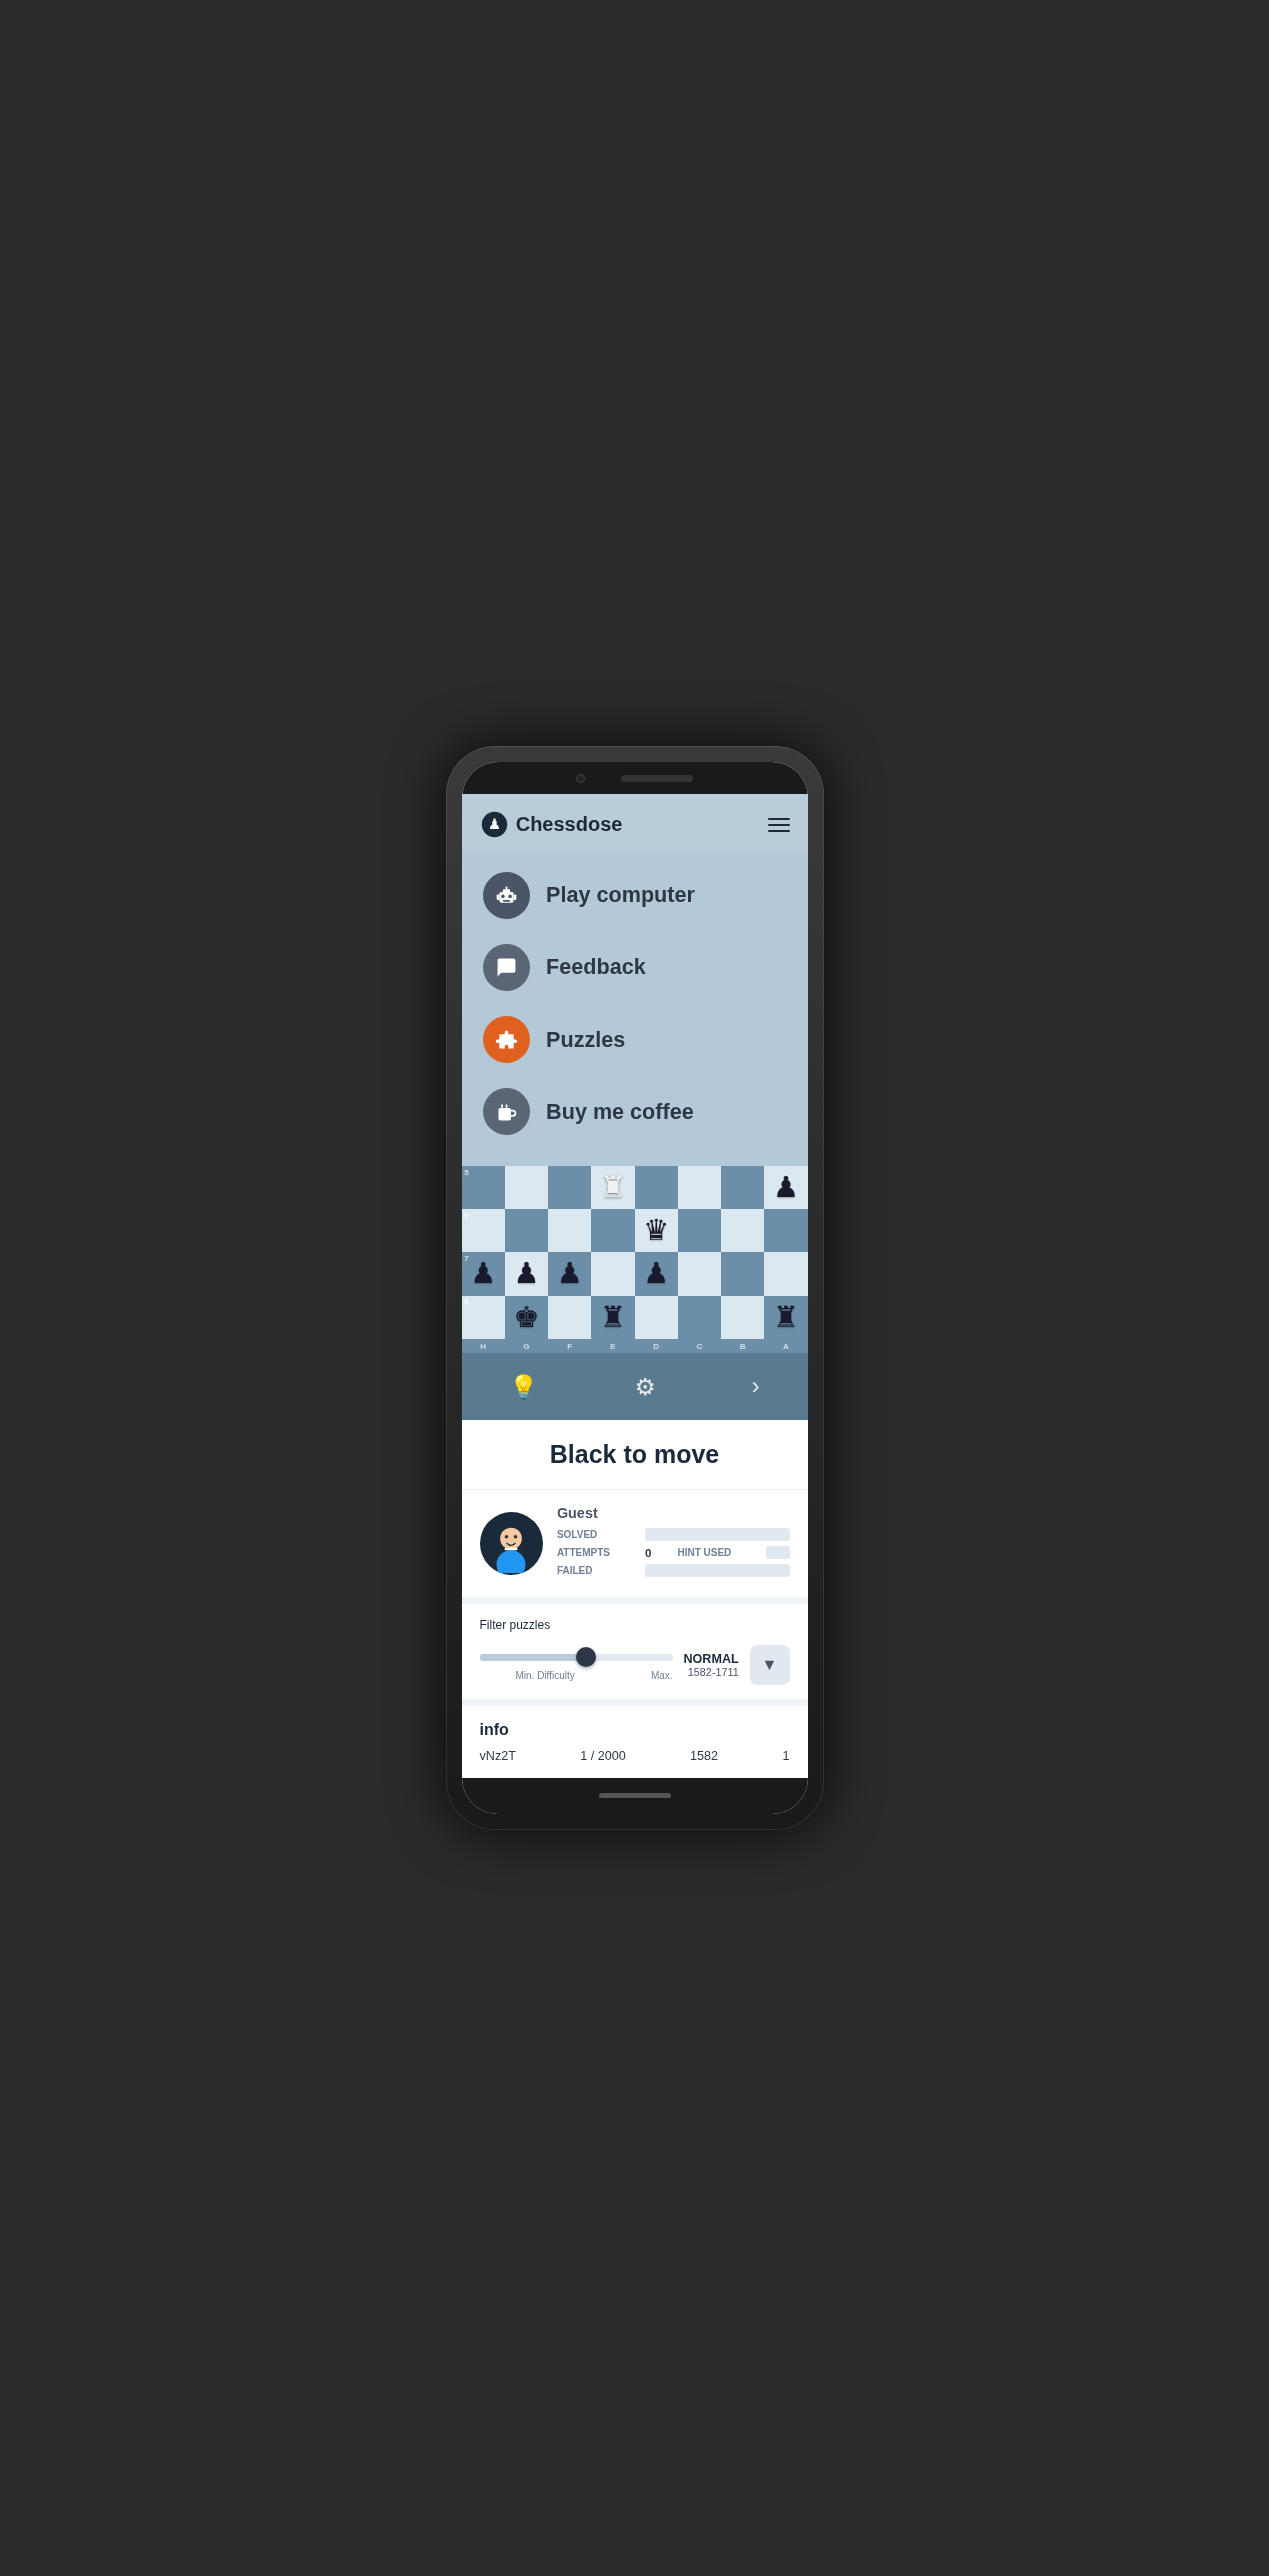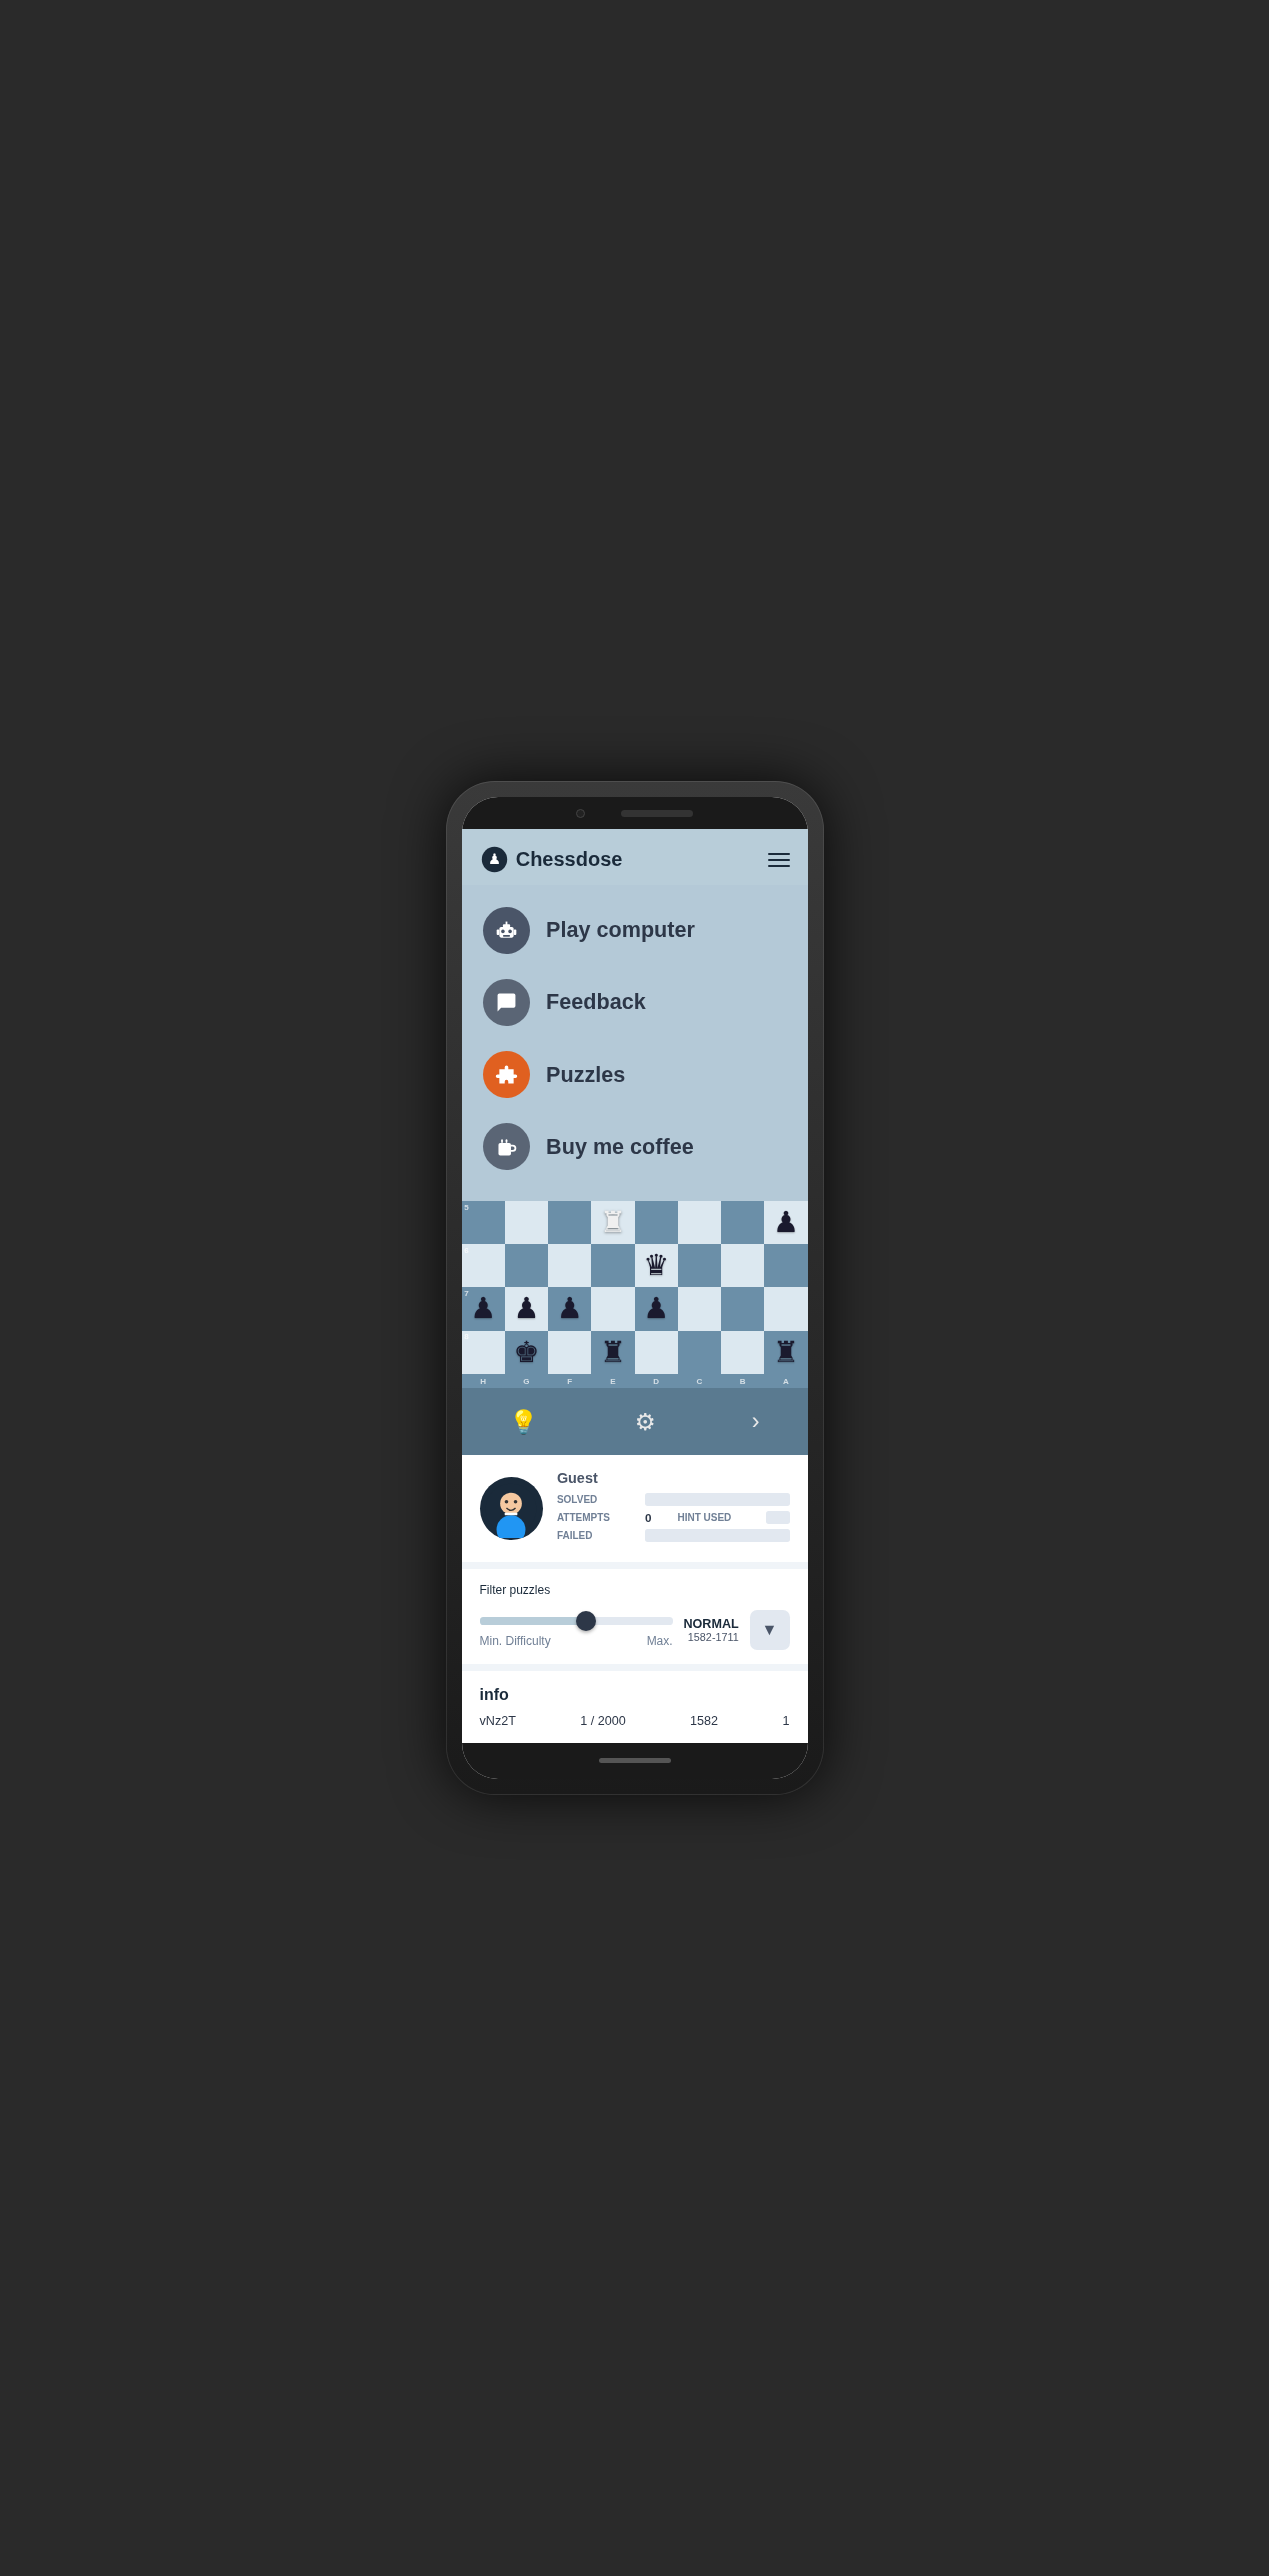--- a/index.html
+++ b/index.html
@@ -350,22 +350,23 @@
       border: none;
       font-size: 16px;
       color: #4a5568;
     }
     .slider-labels {
       display: flex;
       justify-content: space-between;
       margin-top: 3.6px;
     }
     .slider-label-text {
-      font-size: 12px;
+      font-size: 10px;
       color: #718096;
+      margin-left: 36px;
     }
 
     
     .info-section {
       background: #fff;
       padding: 14.4px 18px;
     }
     .info-title {
       font-size: 16px;
       font-weight: 700;
@@ -569,20 +570,23 @@
             <span>⚙</span>
           </button>
           <button class="toolbar-btn">
             <span>›</span>
           </button>
         </div>
       </div>
 
       <div class="white-section">
 
+        <div class="black-to-move">
+          <span class="black-to-move-text">Black to move</span>
+        </div>
 
         <div class="stats-section">
           <div class="avatar">
             <svg class="avatar-face" viewBox="0 0 64 64">
               <circle cx="32" cy="32" r="28" fill="#1a2a3a"></circle>
               <circle cx="32" cy="26" r="12" fill="#f5c8a0"></circle>
               <circle cx="32" cy="55" r="16" fill="#2196f3"></circle>
               <circle cx="27" cy="24" r="2" fill="#333"></circle>
               <circle cx="37" cy="24" r="2" fill="#333"></circle>
               <path d="M27 31 Q32 36 37 31" stroke="#333" stroke-width="1.5" fill="none"></path>

